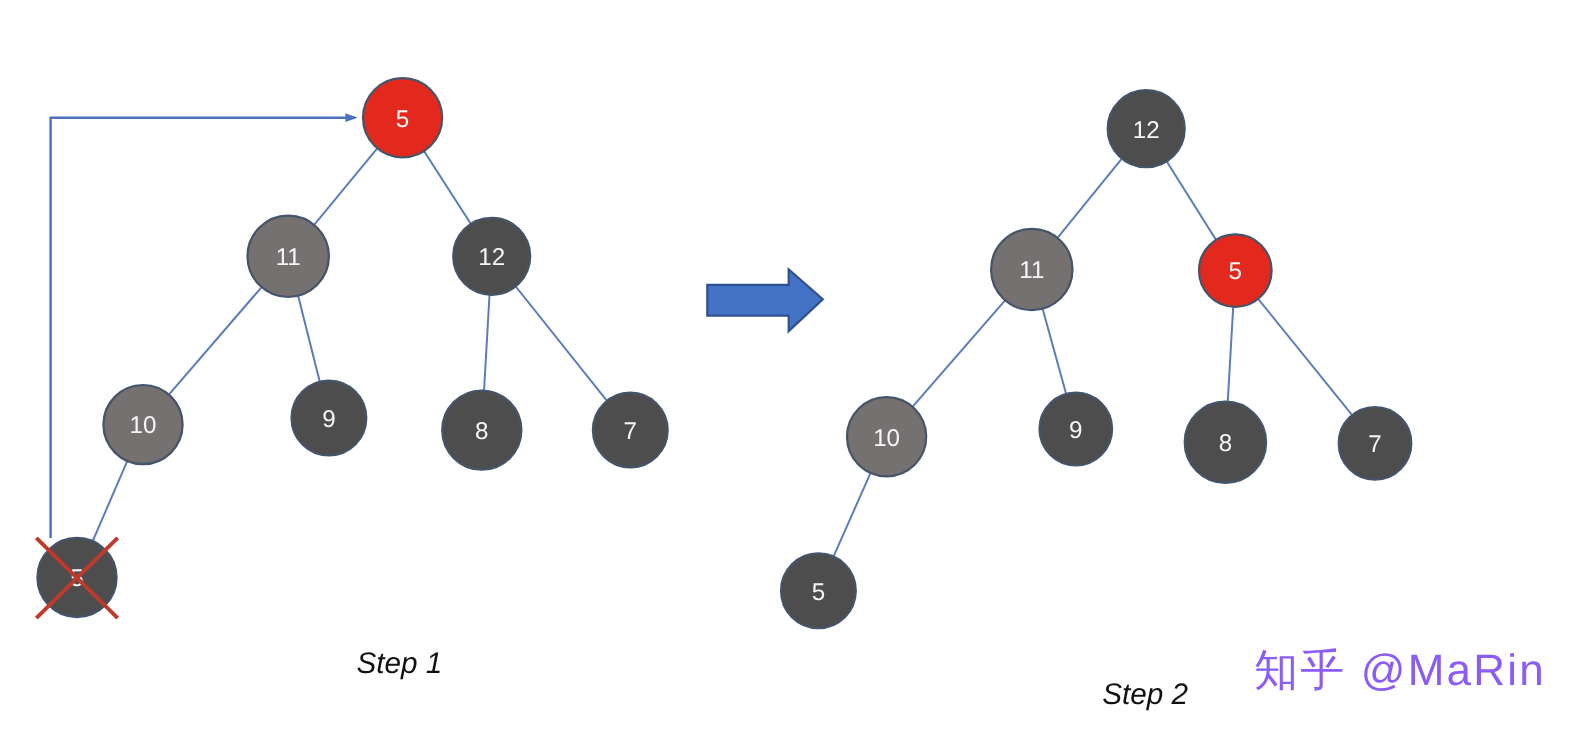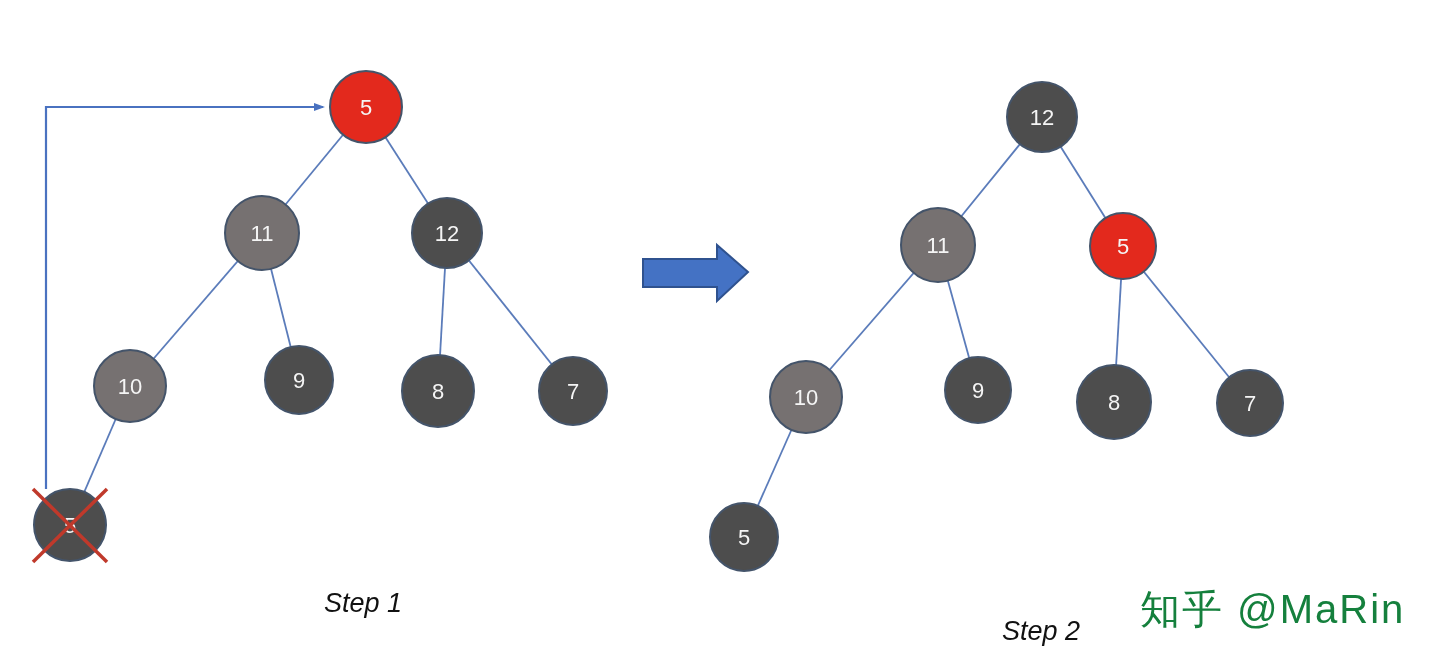--- a/index.html
+++ b/index.html
@@ -6,21 +6,21 @@
   .canvas{
     position:relative;width:1440px;height:669px;background:#ffffff;
     overflow:hidden;font-family:"Liberation Sans",sans-serif;
   }
   svg.diagram{position:absolute;left:0;top:0;}
   .step-label{position:absolute;font-size:27px;color:#111111;font-style:italic;}
   #step1{left:324px;top:588px;}
   #step2{left:1002px;top:602px;margin-top:14px;}
   .watermark{
     position:absolute;left:1140px;top:582px;font-size:40px;
-    color:#15803d;letter-spacing:2px;white-space:nowrap;
+    color:#8b5cf6;letter-spacing:2px;white-space:nowrap;
   }
 </style>
 </head>
 <body>
 
 <div class="canvas">
   <svg class="diagram" width="1440" height="669" viewBox="0 0 1440 669">
       <defs>
         <marker id="ah" markerWidth="12" markerHeight="10" refX="9" refY="4" orient="auto" markerUnits="userSpaceOnUse">
           <path d="M0,0 L11,4 L0,8 Z" fill="#4A72C0"></path>

